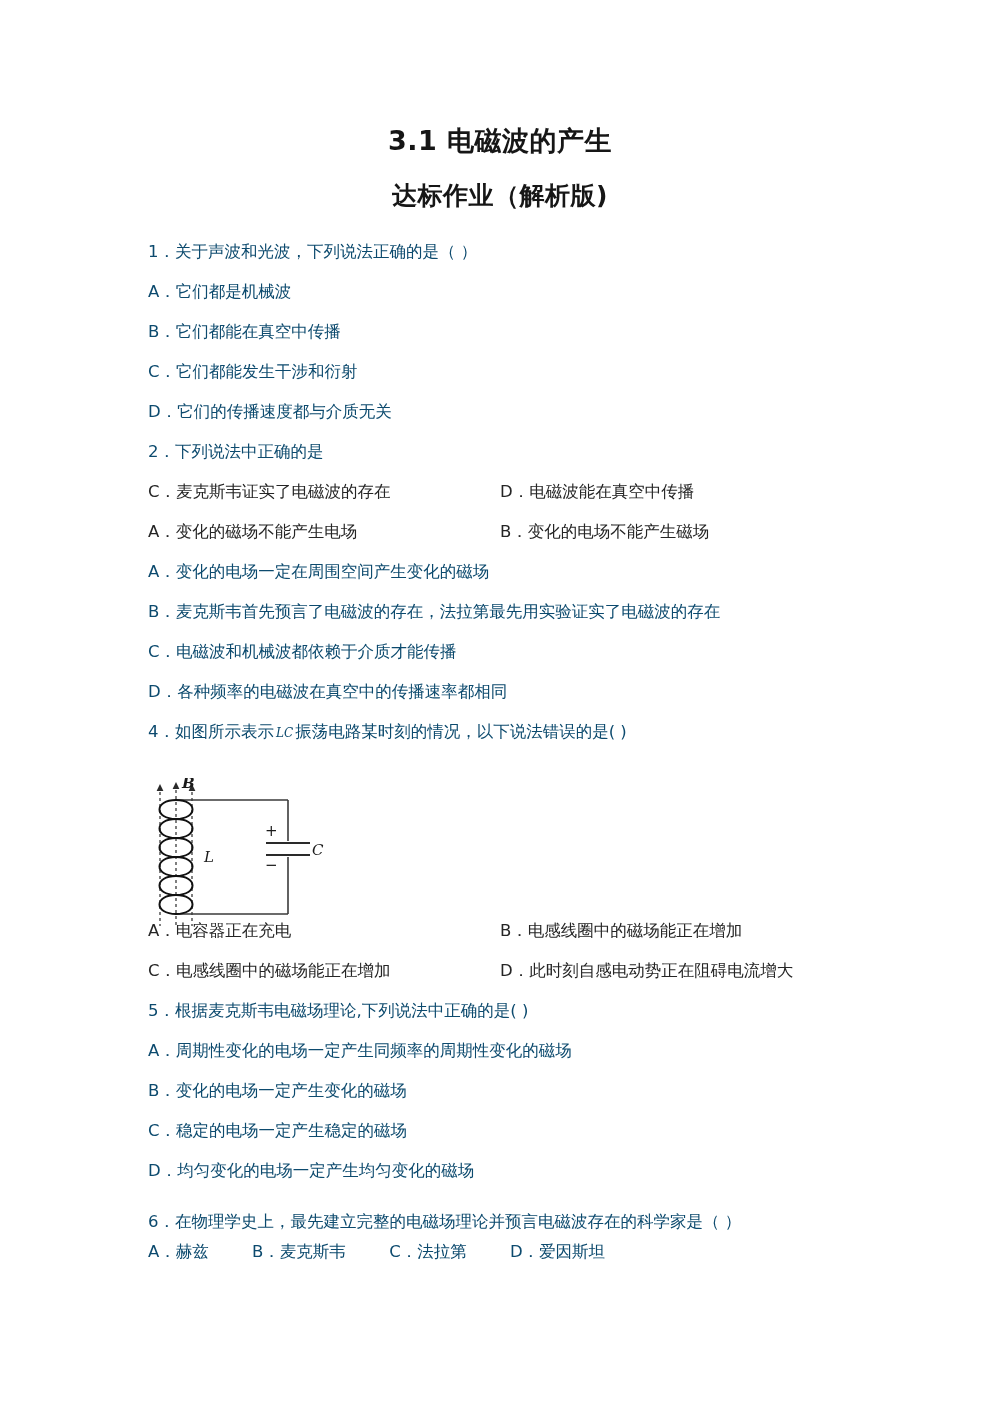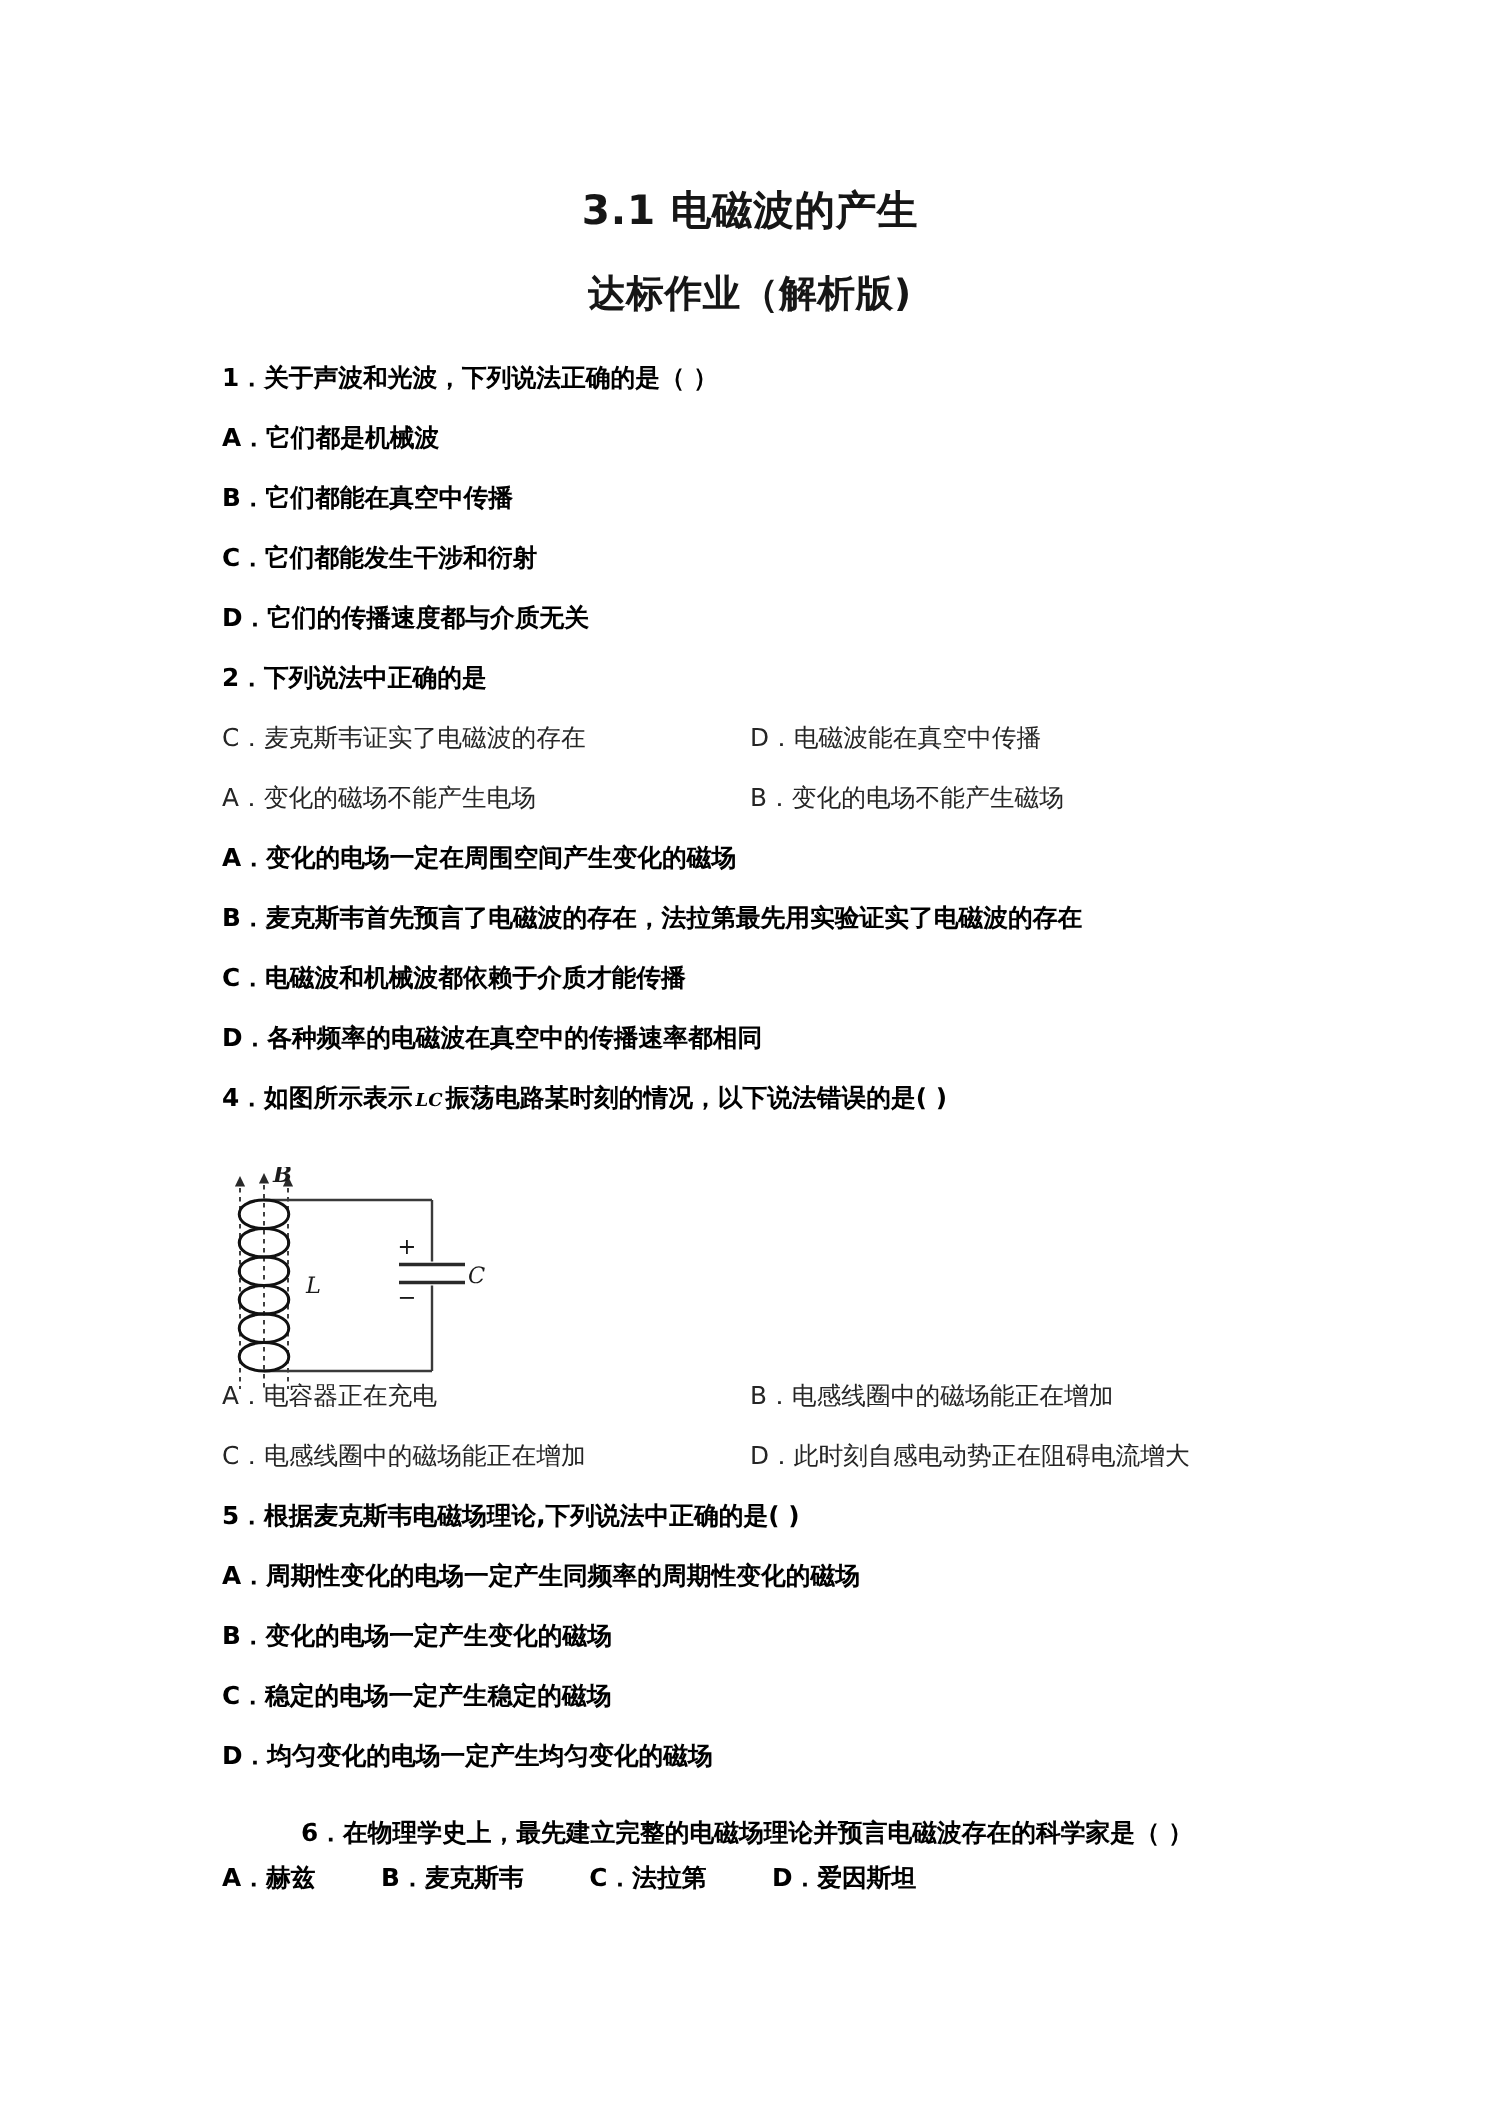--- a/index.html
+++ b/index.html
@@ -53,25 +53,24 @@
     position: absolute;
     left: 148px;
     top: 232px;
     width: 700px;
   }
 
   .line {
     font-size: 16.5px;
     line-height: 40px;
     white-space: nowrap;
-    color: #000000;
-    font-weight: bold;
+    color: #0c4a6e;
   }
   .line.tight { line-height: 30px; }
-  .gap-before { margin-top: 16px; text-align: center; }
+  .gap-before { margin-top: 16px; }
 
   .opt-row {
     display: block;
     font-size: 16.5px;
     line-height: 40px;
     white-space: nowrap;
     color: #252525;
     position: relative;
   }
   .opt-row .col2 {

